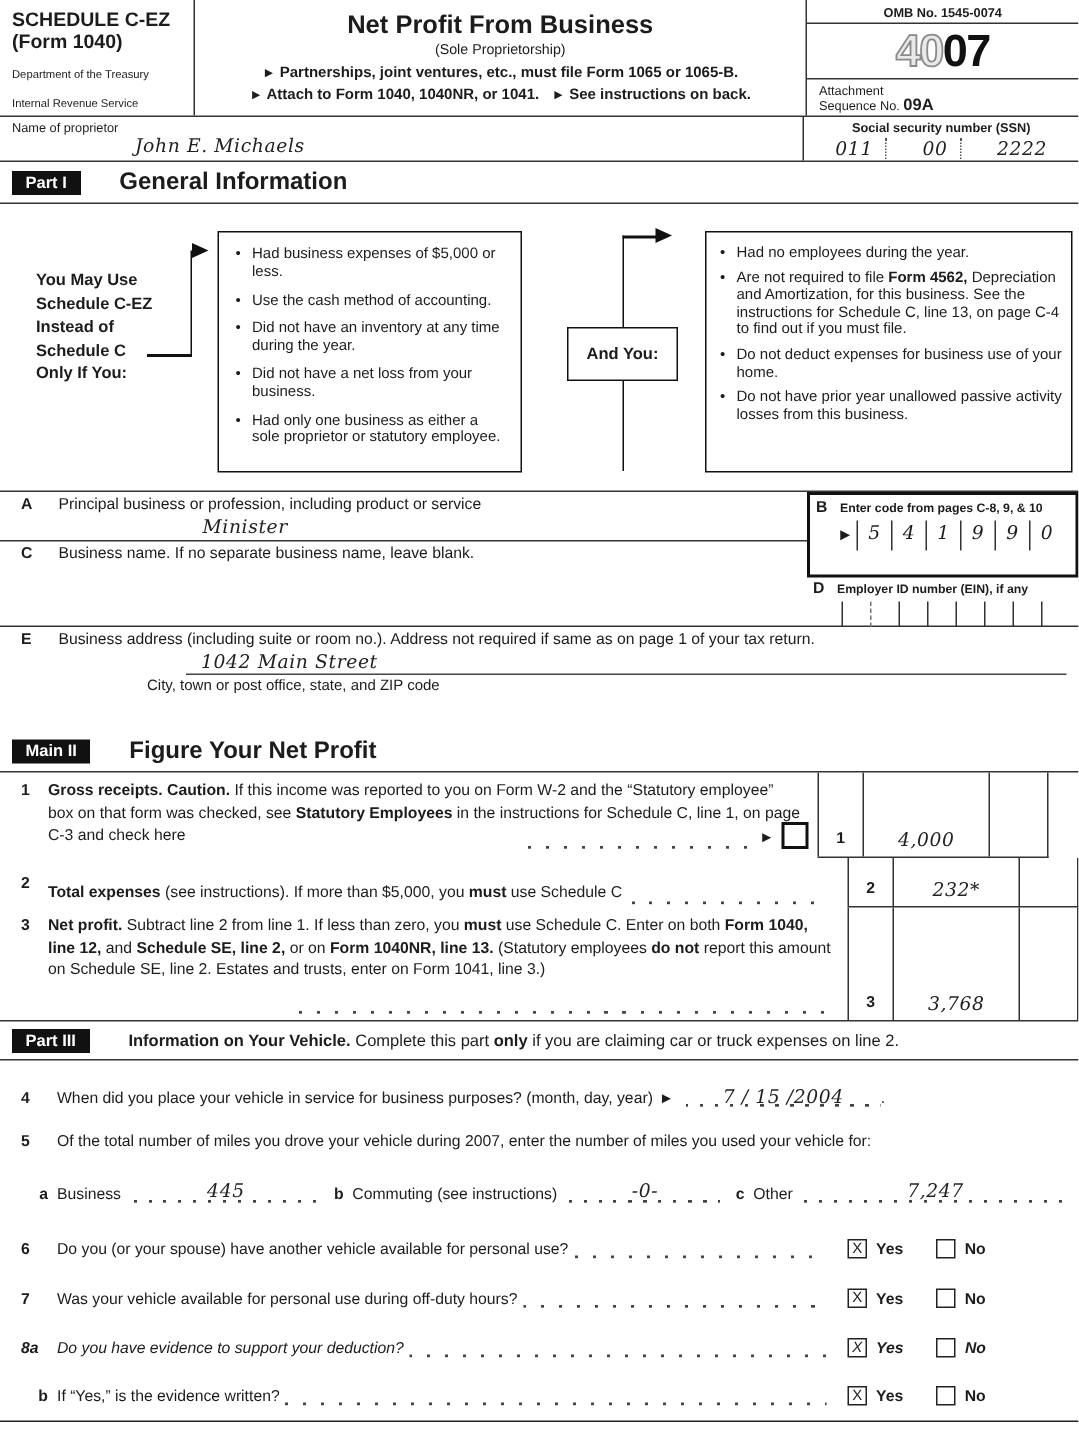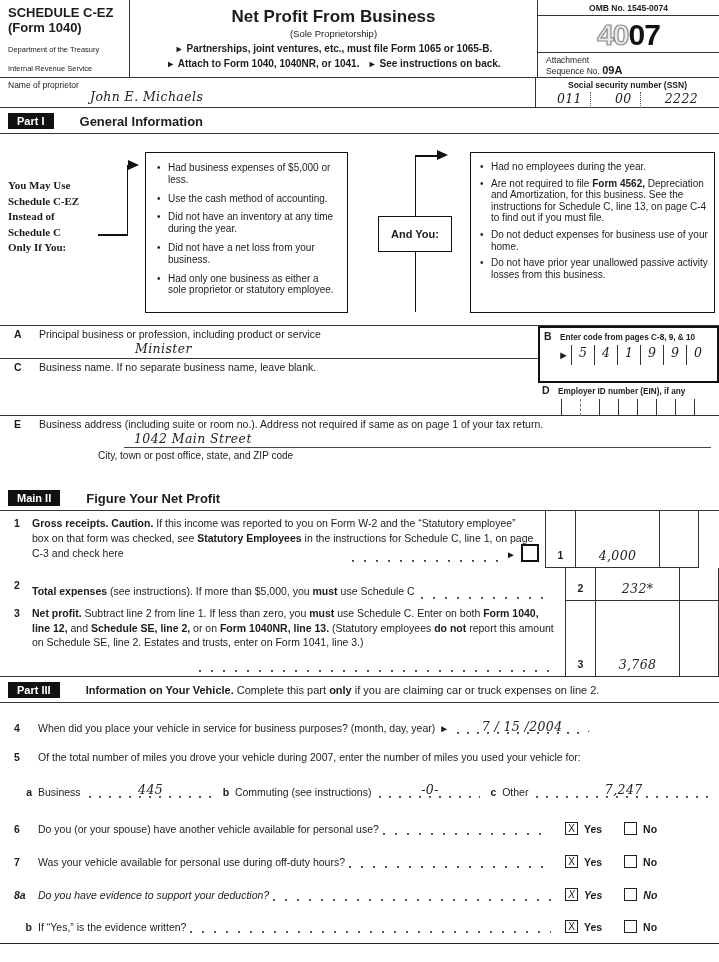--- a/index.html
+++ b/index.html
@@ -40,25 +40,25 @@
   .name-l .lbl { font-size:8.5px; }
   .name-l .val { position:absolute; left:90px; top:11px; }
   .ssnbox { width:184px; border-left:1px solid #333; text-align:center; }
   .ssnbox .lbl { font-size:8.5px; font-weight:bold; padding-top:2px; }
   .ssnval { display:flex; justify-content:center; align-items:center; margin-top:1px; }
   .ssnval span { padding:0 8px; }
   .ssnsep { border-left:1.5px dotted #555; height:14px; }
   
   .parthead { display:flex; align-items:center; padding:5px 0 4px 8px; border-bottom:1px solid #333; }
   .badge { background:#111; color:#fff; font-weight:bold; font-size:11px; padding:2px 9px; }
-  .parttitle { font-weight:bold; font-size:13px; margin-left:26px; }
+  .parttitle { font-weight:bold; font-size:16px; margin-left:26px; }
   .parttitle-rich { font-size:11px; margin-left:26px; }
   
   .flow { position:relative; height:191px; }
-  .sidebar { position:absolute; left:8px; top:44px; font-weight:bold; font-size:11px; line-height:15.5px;font-family:Liberation Serif, serif; }
+  .sidebar { position:absolute; left:24px; top:44px; font-weight:bold; font-size:11px; line-height:15.5px; }
   .fbox { position:absolute; border:1.5px solid #111; background:#fff; }
   .leftbox { left:145px; top:18px; width:203px; height:161px; padding:9px 8px 4px 10px; }
   .rightbox { left:470px; top:18px; width:245px; height:161px; padding:8px 6px 4px 8px; }
   .andyou { left:378px; top:82px; width:74px; height:36px; display:flex;
             align-items:center; justify-content:center; font-weight:bold; font-size:11px; z-index:2; }
   .bullet { position:relative; padding-left:12px; margin-bottom:7px; font-size:10px; line-height:11.8px; }
   .bullet::before { content:"•"; position:absolute; left:1px; top:0; }
   .rightbox .bullet { margin-bottom:5px; line-height:11.6px; }
   .cline { position:absolute; background:#111; }
   .tri-right { position:absolute; width:0; height:0;

